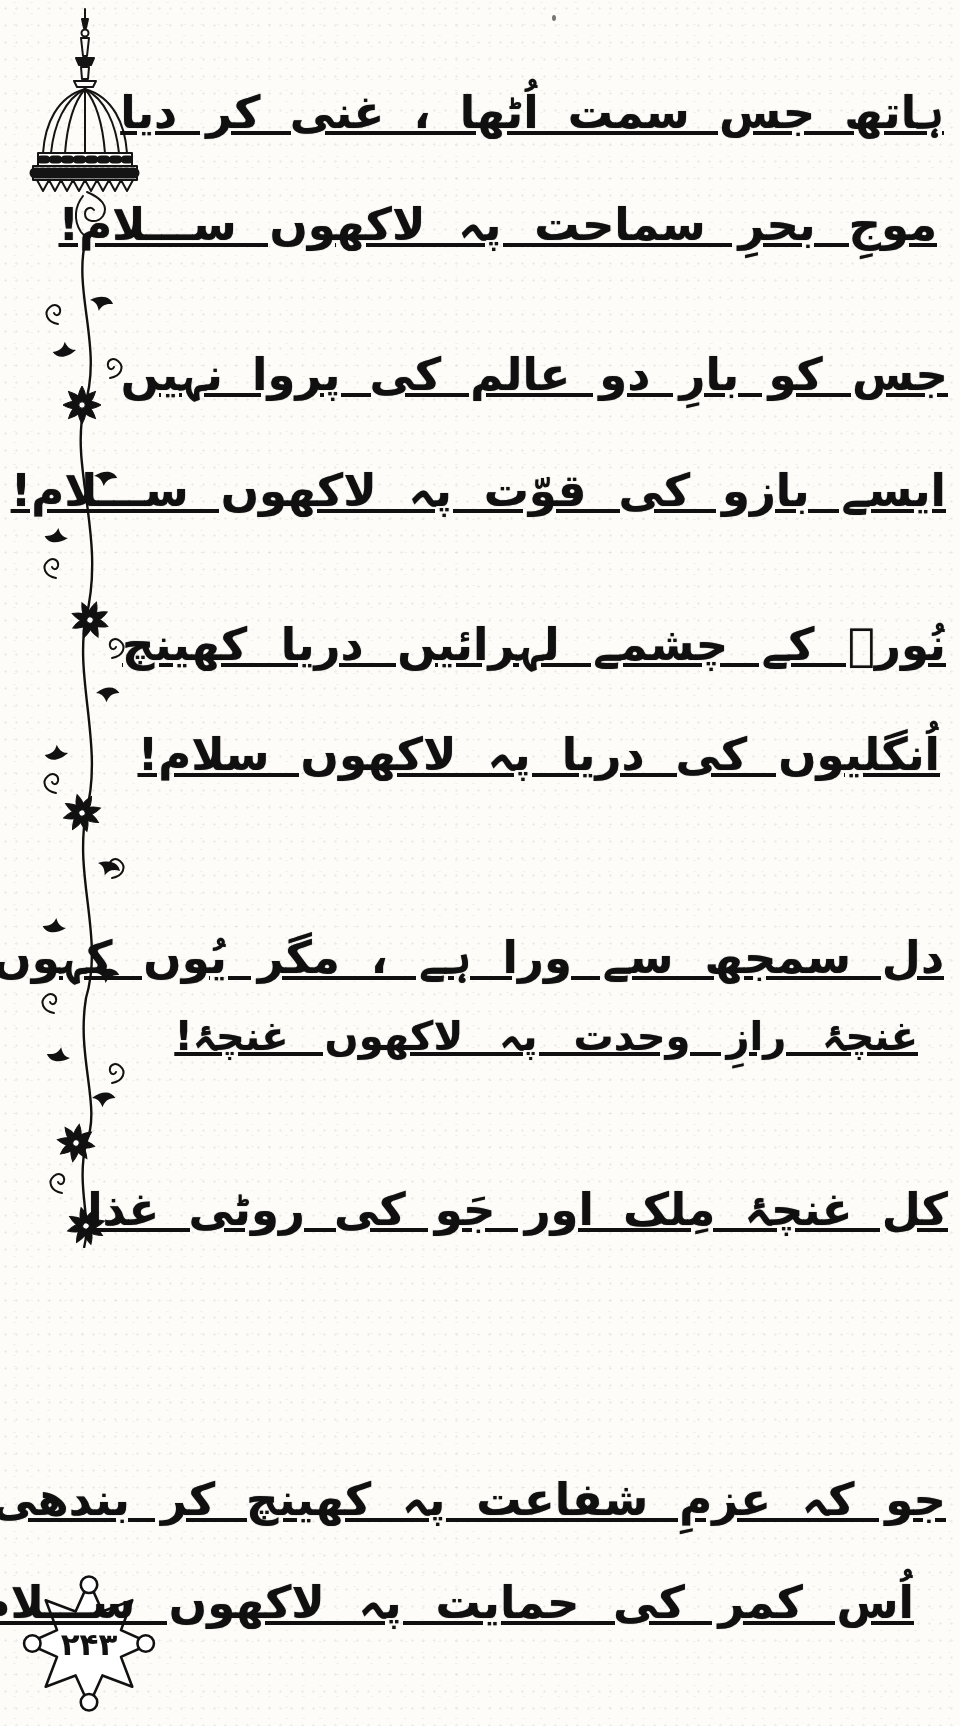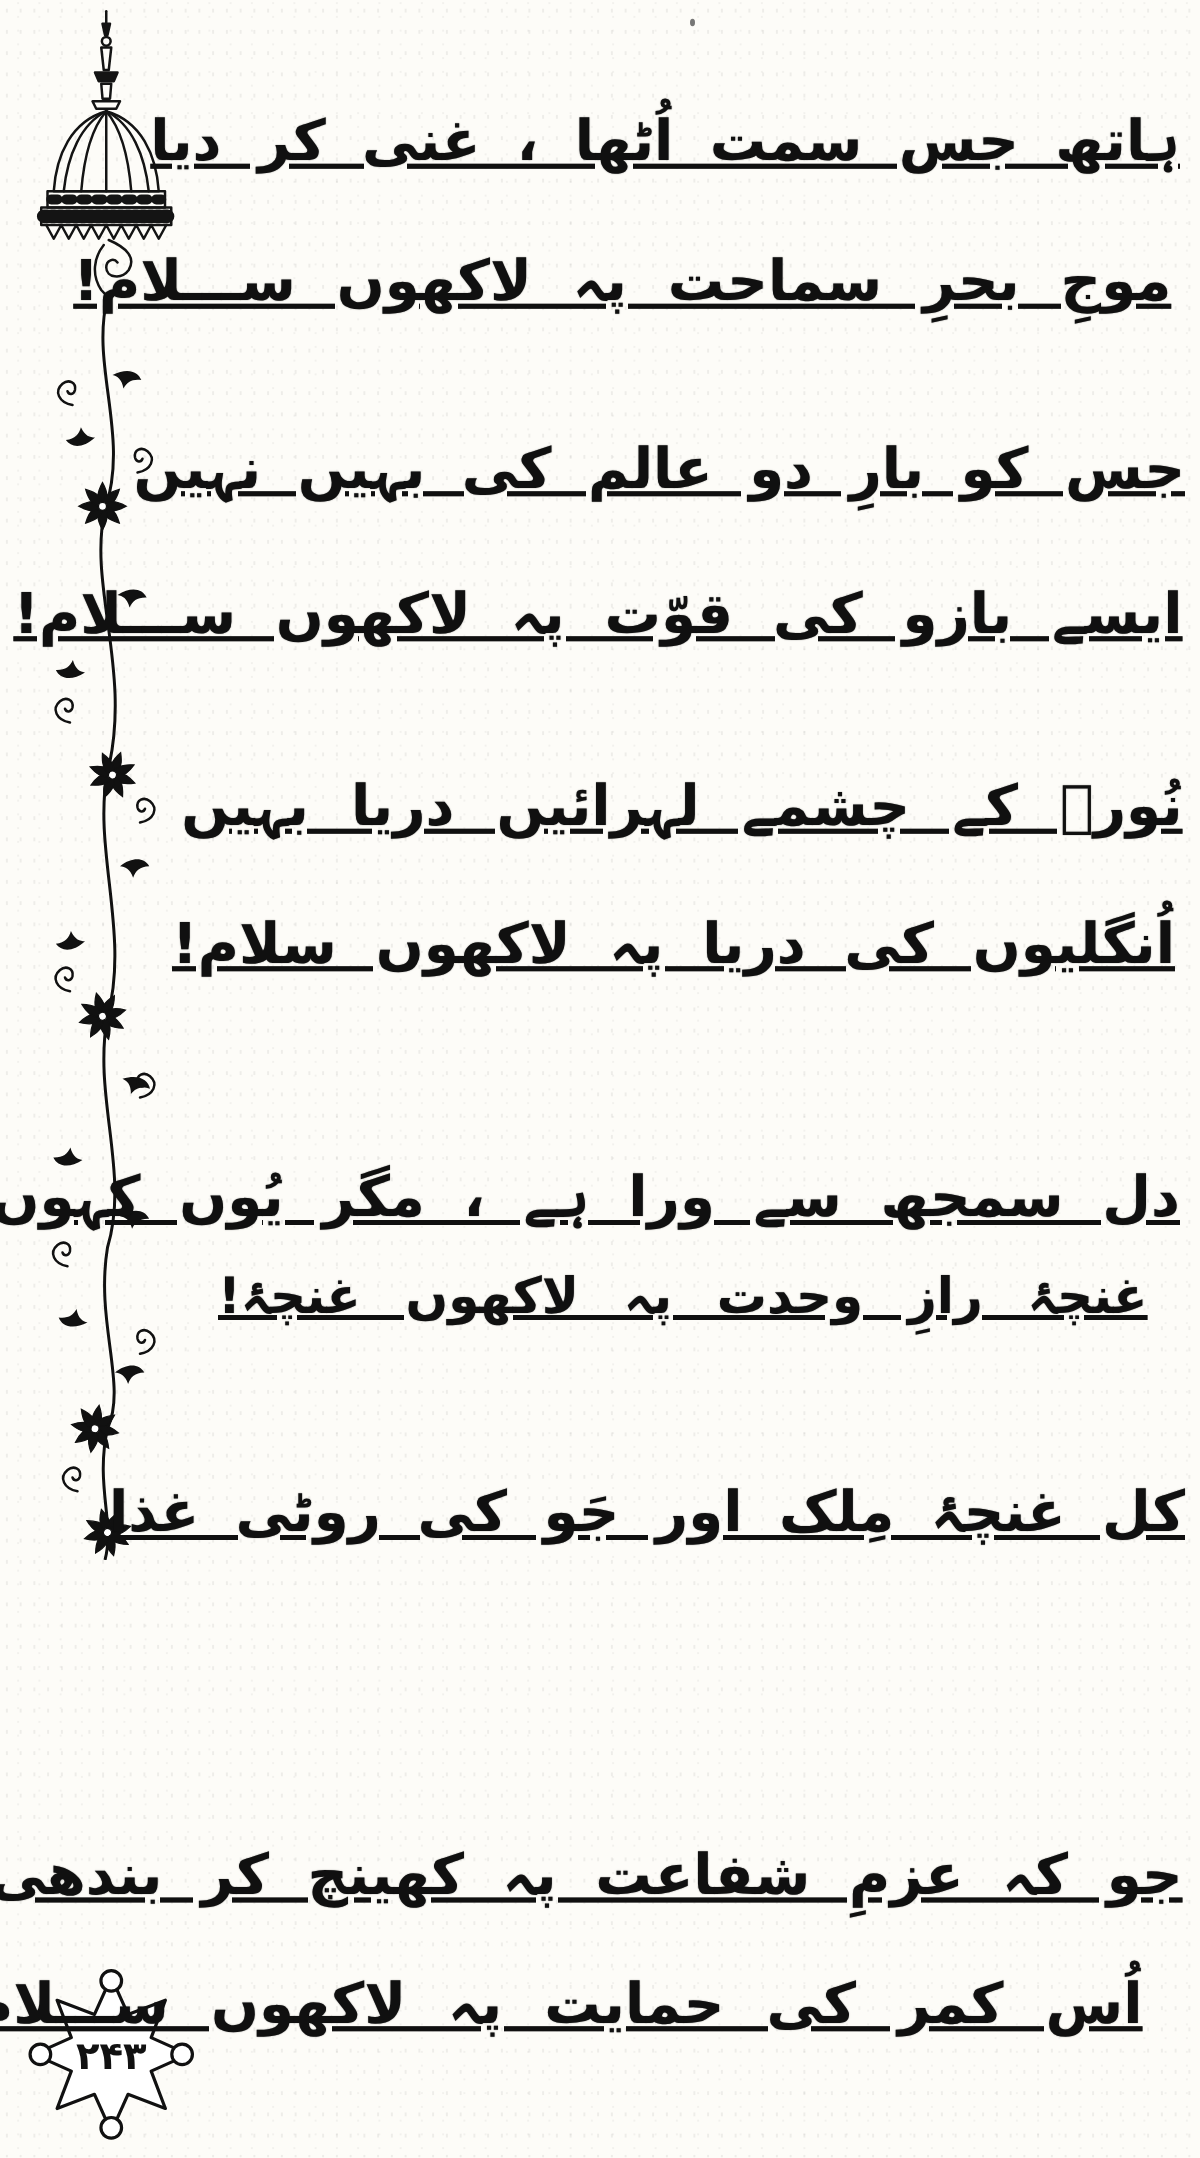--- a/index.html
+++ b/index.html
@@ -140,23 +140,23 @@
         <circle cx="65" cy="124" r="8"></circle>
         <circle cx="10" cy="67" r="8"></circle>
       </g>
       <text x="65" y="78" text-anchor="middle" font-size="30" font-weight="bold" fill="#111">۲۴۳</text>
     </svg>
   </div>
 
   <div class="poem">
     <div class="line l1a">ہاتھ جس سمت اُٹھا ، غنی کر دیا</div>
     <div class="line l1b">موجِ بحرِ سماحت پہ لاکھوں ســـلام!</div>
-    <div class="line l2a">جس کو بارِ دو عالم کی بہیں نہیں</div>
+    <div class="line l2a">جس کو بارِ دو عالم کی پروا نہیں</div>
     <div class="line l2b">ایسے بازو کی قوّت پہ لاکھوں ســـلام!</div>
-    <div class="line l3a">نُورؔ کے چشمے لہرائیں دریا بہیں</div>
+    <div class="line l3a">نُورؔ کے چشمے لہرائیں دریا کھینچ</div>
     <div class="line l3b">اُنگلیوں کی دریا پہ لاکھوں سلام!</div>
     <div class="line l4a">دل سمجھ سے ورا ہے ، مگر یُوں کہوں</div>
     <div class="line l4b">غنچۂ رازِ وحدت پہ لاکھوں غنچۂ!</div>
     <div class="line l5a">کل غنچۂ مِلک اور جَو کی روٹی غذا</div>
     <div class="line l6a">جو کہ عزمِ شفاعت پہ کھینچ کر بندھی</div>
     <div class="line l6b">اُس کمر کی حمایت پہ لاکھوں ســـلام!</div>
   </div>
 
 </div>
 

